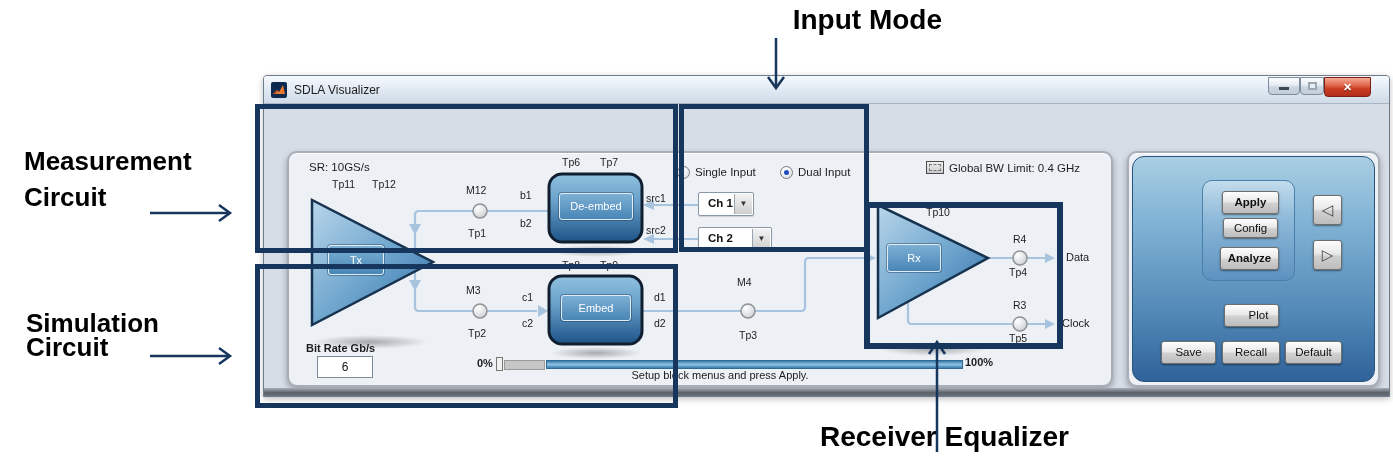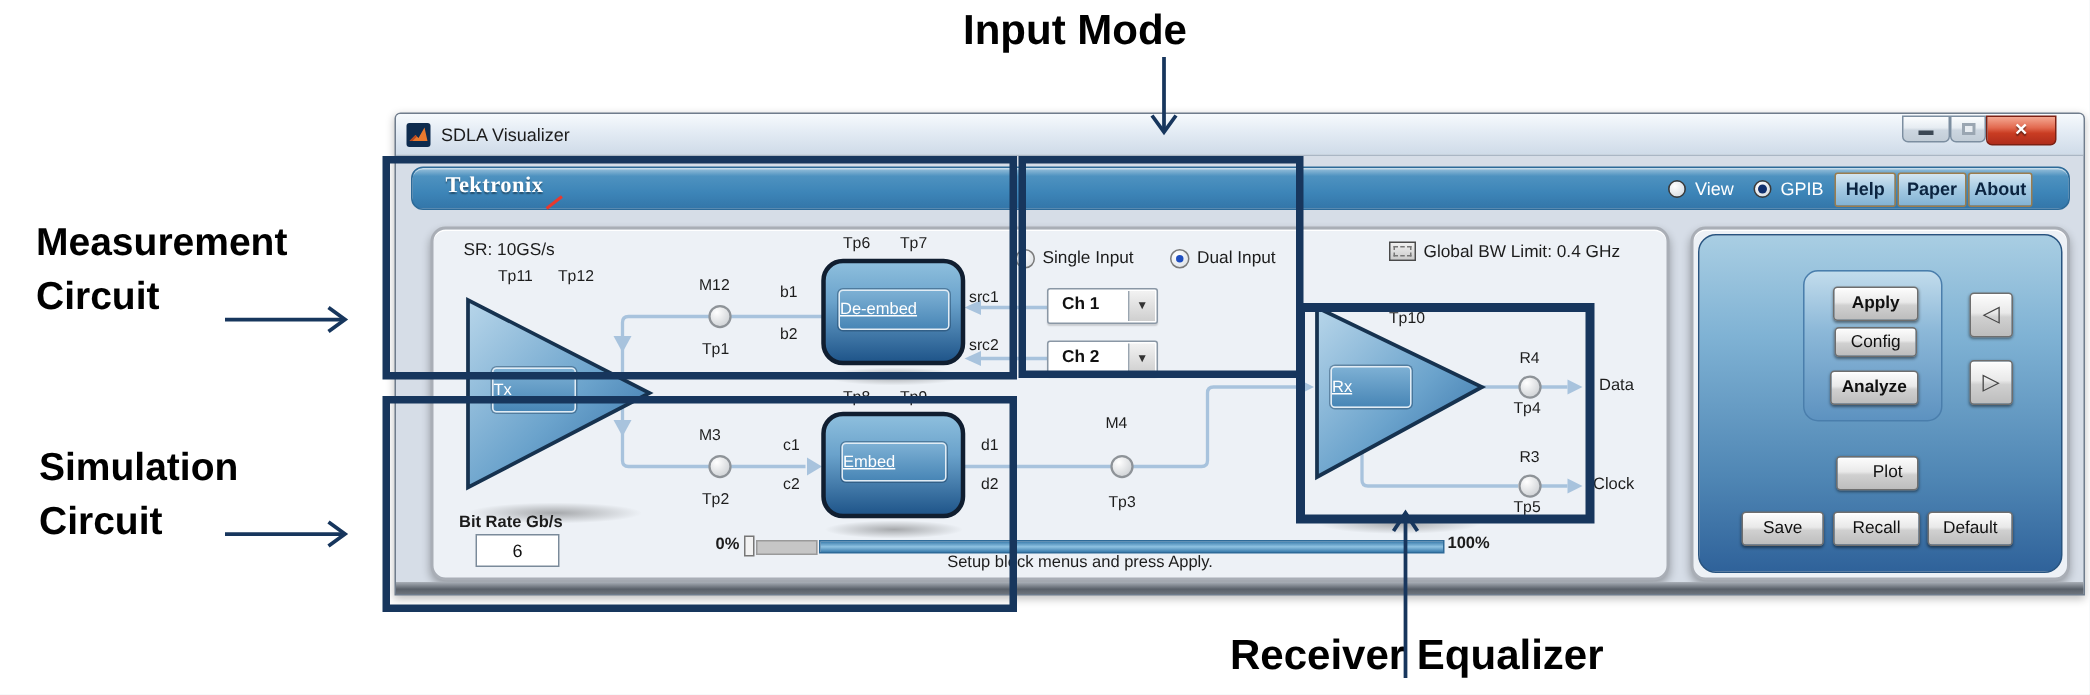--- a/index.html
+++ b/index.html
@@ -26,21 +26,21 @@
   .tb-btn{position:absolute;top:3px;height:23px;border:1px solid #9b7d4e;border-radius:2px;background:linear-gradient(180deg,#d3e5f1,#a3c9e2 50%,#82b2d4);color:#0b2440;font-weight:bold;font-size:12px;text-align:center;line-height:21px;}
 
   .panel-frame{position:absolute;border:2px solid #a9aeb6;border-radius:10px;background:#edf1f6;box-shadow:0 3px 6px rgba(0,0,0,.3), inset 0 1px 0 #fff;}
   .blue-panel{position:absolute;left:3px;top:3px;right:3px;bottom:3px;border:1px solid #27537f;border-radius:12px;background:linear-gradient(180deg,#a9cee3,#7fb2d4 30%,#4f86b4 72%,#2f629a);}
   .win-bottom{position:absolute;left:0;bottom:0;width:100%;height:8px;background:linear-gradient(180deg,#a9afb7,#596069 60%,#6c737c);}
 
   
   .lbl{position:absolute;font-size:10.5px;color:#1c1c1c;white-space:nowrap;}
   .lbl.b{font-weight:bold;}
   .gbtn{position:absolute;border:1px solid #6e6e6e;border-radius:3px;background:linear-gradient(180deg,#fdfdfd,#e9e9e9 45%,#d0d0d0 55%,#bdbdbd);box-shadow:0 1px 2px rgba(0,0,0,.45), inset 0 1px 0 #fff;font-size:11.5px;color:#111;text-align:center;}
-  .blk-btn{position:absolute;border:1px solid #e2ecf4;border-radius:3px;background:linear-gradient(180deg,#7db0d4,#4886b6);color:#fff;font-size:11px;box-shadow:0 0 0 1px rgba(20,50,80,.4);text-decoration:underline;}
+  .blk-btn{position:absolute;border:1px solid #e2ecf4;border-radius:3px;background:linear-gradient(180deg,#7db0d4,#4886b6);color:#fff;font-size:11px;text-align:center;box-shadow:0 0 0 1px rgba(20,50,80,.4);}
   .dg-radio{position:absolute;width:13px;height:13px;border:1px solid #7a7a7a;border-radius:50%;background:radial-gradient(circle at 35% 30%,#fff,#d8dde2);}
   .dg-radio.checked::after{content:"";position:absolute;left:3px;top:3px;width:5px;height:5px;border-radius:50%;background:#1f4ec0;}
   .combo{position:absolute;height:24px;border:1px solid #8a97a5;border-radius:2px;background:#fff;box-shadow:0 1px 1px rgba(0,0,0,.15);}
   .combo .val{position:absolute;left:9px;top:4px;font-size:11.5px;font-weight:bold;color:#111;}
   .combo .dd{position:absolute;right:1px;top:1px;bottom:1px;width:18px;background:linear-gradient(180deg,#f2f2f2,#cfcfcf);border-left:1px solid #9aa5b0;text-align:center;font-size:8px;color:#333;line-height:20px;}
   .tfield{position:absolute;border:1px solid #7a8a9a;background:#fff;font-size:12px;text-align:center;color:#111;padding:0;}
   .bw-icon{position:absolute;width:18px;height:13px;border:1px solid #4a4a4a;background:linear-gradient(180deg,#f0f0f0,#cbcbcb);}
   .bw-icon i{position:absolute;left:2px;top:2px;right:2px;bottom:2px;border:1px dashed #777;}
 
   
@@ -63,31 +63,20 @@
       <span class="title-text">SDLA Visualizer</span>
       <div class="winbtn" style="left:1004px;width:32px;">
           <span class="dash"></span>
         </div>
       <div class="winbtn" style="left:1036px;width:24px;">
           <span class="sq"></span>
         </div>
       <div class="winbtn close" style="left:1060px;width:47px;height:20px;"><span>✕</span></div>
     </div>
 
-    <div class="toolbar">
-      <span class="brand">Tektronix</span>
-      <span class="brand-slash"></span>
-      <span class="tb-radio" style="left:837px;top:8px;"></span>
-      <span class="tb-lab" style="left:855px;top:7px;">View</span>
-      <span class="tb-radio checked" style="left:894px;top:8px;"></span>
-      <span class="tb-lab" style="left:912px;top:7px;">GPIB</span>
-      <div class="tb-btn" style="left:948px;width:41px;">Help</div>
-      <div class="tb-btn" style="left:990px;width:46px;">Paper</div>
-      <div class="tb-btn" style="left:1037px;width:43px;">About</div>
-    </div>
 
     <div class="panel-frame" style="left:23px;top:75px;width:826px;height:236px;"></div>
 
     <div class="panel-frame" style="left:863px;top:75px;width:253px;height:236px;">
       <div class="blue-panel">
         <div style="position:absolute;left:69px;top:23px;width:93px;height:101px;border:1px solid #4a7eac;border-radius:10px;background:linear-gradient(180deg,#c2dcec,#8cb8d8 40%,#5d92c0);"></div>
         <div class="gbtn" style="left:89px;top:34px;width:57px;height:23px;line-height:21px;font-weight:bold;">Apply</div>
         <div class="gbtn" style="left:90px;top:61px;width:55px;height:20px;line-height:18px;">Config</div>
         <div class="gbtn" style="left:87px;top:90px;width:59px;height:23px;line-height:21px;font-weight:bold;">Analyze</div>
         <div class="gbtn" style="left:180px;top:38px;width:29px;height:30px;line-height:28px;font-size:15px;color:#444;"><span>◁</span></div>
@@ -179,21 +168,21 @@
   <span class="lbl" style="left:562px;top:156px;">Tp6</span>
   <span class="lbl" style="left:600px;top:156px;">Tp7</span>
   <div class="blk-btn" style="left:559px;top:193px;width:74px;height:27px;line-height:25px;">De-embed</div>
   <span class="lbl" style="left:646px;top:192px;">src1</span>
   <span class="lbl" style="left:646px;top:224px;">src2</span>
 
   <span class="dg-radio" style="left:677px;top:166px;"></span>
   <span class="lbl" style="left:695px;top:166px;font-size:11.5px;">Single Input</span>
   <span class="dg-radio checked" style="left:780px;top:166px;"></span>
   <span class="lbl" style="left:798px;top:166px;font-size:11.5px;">Dual Input</span>
-  <div class="combo" style="left:698px;top:192px;width:74px;">
+  <div class="combo" style="left:698px;top:192px;width:56px;">
     <span class="val">Ch 1</span>
     <span class="dd">▼</span>
   </div>
   <div class="combo" style="left:698px;top:227px;width:74px;">
     <span class="val">Ch 2</span>
     <span class="dd">▼</span>
   </div>
 
   <span class="bw-icon" style="left:926px;top:161px;">
       <i></i>
@@ -229,24 +218,24 @@
   <span style="position:absolute;left:504px;top:360px;width:41px;height:10px;background:#c6c6c6;border:1px solid #9a9a9a;"></span>
   <span style="position:absolute;left:546px;top:360px;width:417px;height:9px;background:linear-gradient(180deg,#3b7cac,#8ec2e2 50%,#3b7cac);border:1px solid #2e6a98;"></span>
   <span class="lbl b" style="left:965px;top:356px;font-size:11px;">100%</span>
   <span class="lbl" style="left:560px;top:369px;width:320px;text-align:center;font-size:11px;">Setup block menus and press Apply.</span>
 
   <div class="ann-box" style="left:255px;top:104px;width:423px;height:149px;"></div>
   <div class="ann-box" style="left:255px;top:264px;width:423px;height:144px;"></div>
   <div class="ann-box" style="left:679px;top:104px;width:190px;height:148px;"></div>
   <div class="ann-box" style="left:864px;top:202px;width:199px;height:147px;border-width:6px;"></div>
 
-  <div class="ann-text" style="left:642px;top:4px;width:300px;text-align:left;font-size:28px;">Input Mode</div>
+  <div class="ann-text" style="left:642px;top:4px;width:300px;text-align:right;font-size:28px;">Input Mode</div>
   <div class="ann-text" style="left:24px;top:146px;font-size:26px;">Measurement</div>
   <div class="ann-text" style="left:24px;top:182px;font-size:26px;">Circuit</div>
-  <div class="ann-text" style="left:26px;top:296px;font-size:26px;">Simulation</div>
+  <div class="ann-text" style="left:26px;top:308px;font-size:26px;">Simulation</div>
   <div class="ann-text" style="left:26px;top:332px;font-size:26px;">Circuit</div>
   <div class="ann-text" style="left:820px;top:421px;font-size:28px;">Receiver Equalizer</div>
 
   <svg class="ann-svg" width="1393" height="463">
     <g stroke="#17365d" stroke-width="2.5" fill="none">
       <path d="M776,38 V86"></path>
         <path d="M768,77 L776,88 L784,77"></path>
       <path d="M150,213 H228"></path>
         <path d="M219,205 L230,213 L219,221"></path>
       <path d="M150,356 H228"></path>

